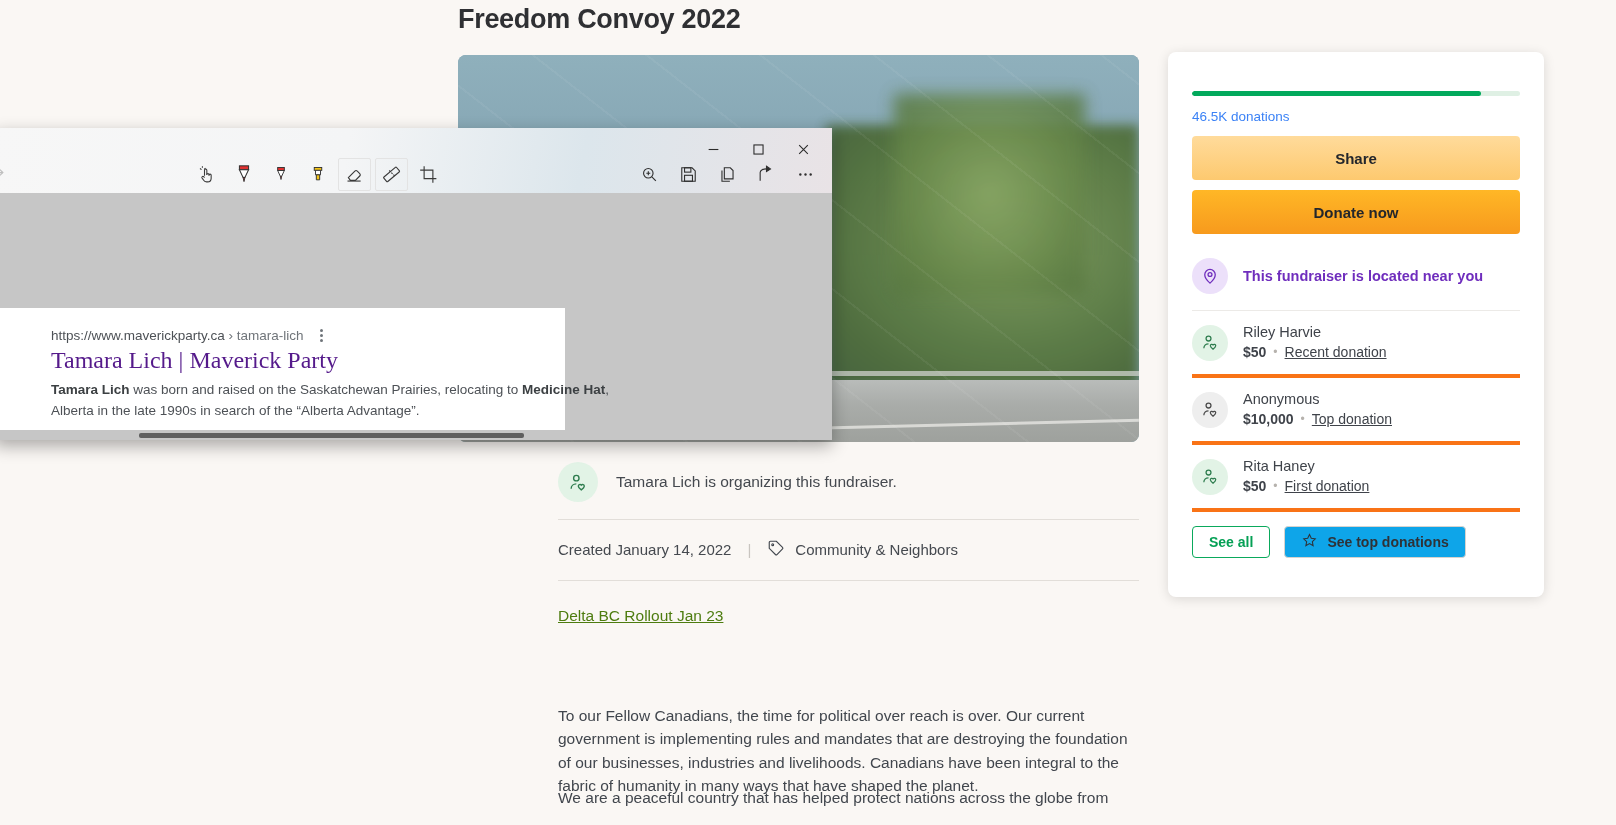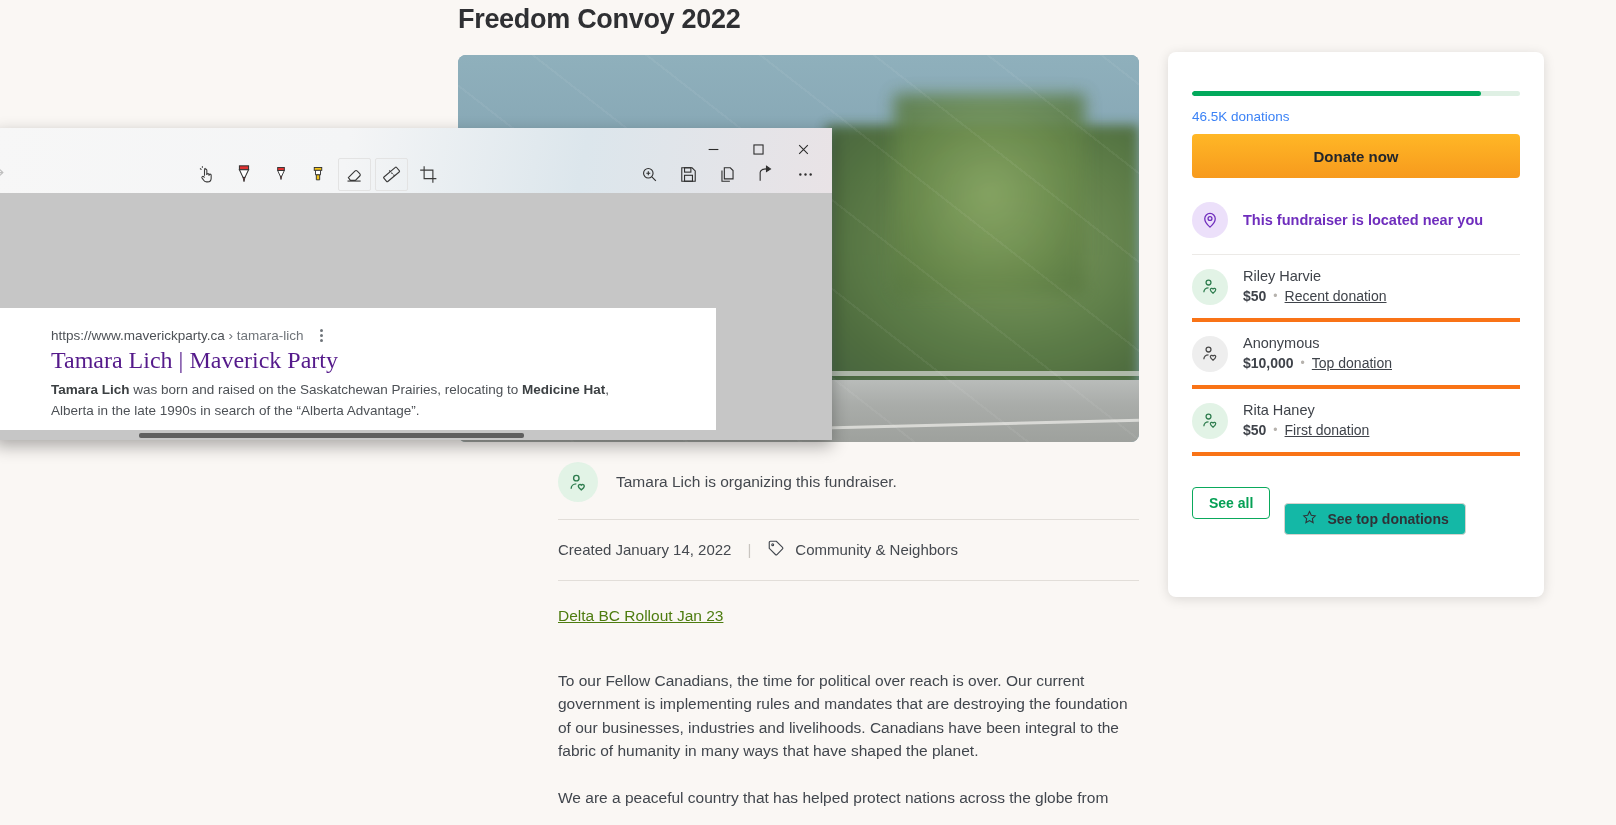--- a/index.html
+++ b/index.html
@@ -143,21 +143,21 @@
   .story-link {
     position: absolute; left: 558px; top: 607px;
     font-size: 15.5px; color: #4d7c0f;
     text-decoration: underline;
   }
   .story-p {
     position: absolute; left: 558px;
     width: 583px;
     font-size: 15.5px; line-height: 23.5px; color: #41464d;
   }
-  #p1 { top: 653px; }
+  #p1 { top: 688px; }
   #p2 { top: 770px; }
 
   
   .card {
     position: absolute;
     left: 1168px; top: 52px;
     width: 376px; height: 545px;
     background: #fff;
     border-radius: 8px;
     box-shadow: 0 2px 12px rgba(0,0,0,.13);
@@ -209,25 +209,24 @@
 
   .card-actions { display: flex; gap: 14px; margin-top: 14px; align-items: center; }
   .btn-seeall {
     height: 32px; padding: 0 16px;
     background: #fff; border: 1px solid #0aa95c; border-radius: 4px;
     color: #05a055; font-size: 14px; font-weight: bold; cursor: pointer;
     font-family: "Liberation Sans", sans-serif;
   }
   .btn-seetop {
     height: 32px; padding: 0 16px;
-    background: #14b8a6; border: 1px solid #d7d3ce; border-radius: 4px;
+    background: #0ea5e9; border: 1px solid #d7d3ce; border-radius: 4px;
     color: #2f3237; font-size: 14px; font-weight: bold; cursor: pointer;
     display: flex; align-items: center; gap: 9px;
     font-family: "Liberation Sans", sans-serif;
-    margin-top: 33px;
   }
 
   
   .snip-window {
     position: absolute;
     left: -6px; top: 128px;
     width: 838px; height: 312px;
     background: #f3f3f3;
     box-shadow: 0 6px 16px rgba(0,0,0,.32);
     overflow: hidden;
@@ -271,21 +270,21 @@
     position: absolute; left: -14px; top: 30px;
     width: 34px; height: 34px; display: flex; align-items: center; justify-content: center;
     opacity: .35;
   }
   .snip-canvas {
     position: absolute; left: 0; top: 65px; width: 100%; height: 247px;
     background: #c6c6c6;
   }
   .snip-image {
     position: absolute; left: 6px; top: 115px;
-    width: 716px; height: 148px;
+    width: 565px; height: 148px;
     background: #ffffff;
   }
   .search-result { position: absolute; left: 51px; top: 20px; width: 580px; }
   .sr-url {
     font-size: 13.5px; color: #4d5156;
     font-family: "Liberation Sans", sans-serif;
     display: flex; align-items: center; gap: 16px;
   }
   .sr-url .crumb-sep { color: #70757a; }
   .sr-kebab { display: flex; flex-direction: column; gap: 2px; }
@@ -372,20 +371,21 @@
   <a class="story-link">Delta BC Rollout Jan 23</a>
   <p class="story-p" id="p1">To our Fellow Canadians, the time for political over reach is over.  Our current government is implementing rules and mandates that are destroying the foundation of our businesses, industries and livelihoods.  Canadians have been integral to the fabric of humanity in many ways that have shaped the planet.</p>
   <p class="story-p" id="p2">We are a peaceful country that has helped protect nations across the globe from</p>
 
   <div class="card">
     <div class="progress-track">
       <div class="progress-fill" id="progress-fill" style="width: 88%;"></div>
     </div>
     <div class="donations-count">46.5K donations</div>
 
+    <button class="btn btn-share">Share</button>
     <button class="btn btn-donate">Donate now</button>
 
     <div class="near-you">
       <div class="near-icon">
         <svg width="18" height="18" viewBox="0 0 24 24" fill="none" stroke="#6f2dbd" stroke-width="1.7">
           <path d="M12 21.5s7-6.2 7-11.2a7 7 0 1 0-14 0c0 5 7 11.2 7 11.2z"></path>
           <circle cx="12" cy="10" r="2.6"></circle>
         </svg>
       </div>
       <span class="near-text">This fundraiser is located near you</span>

